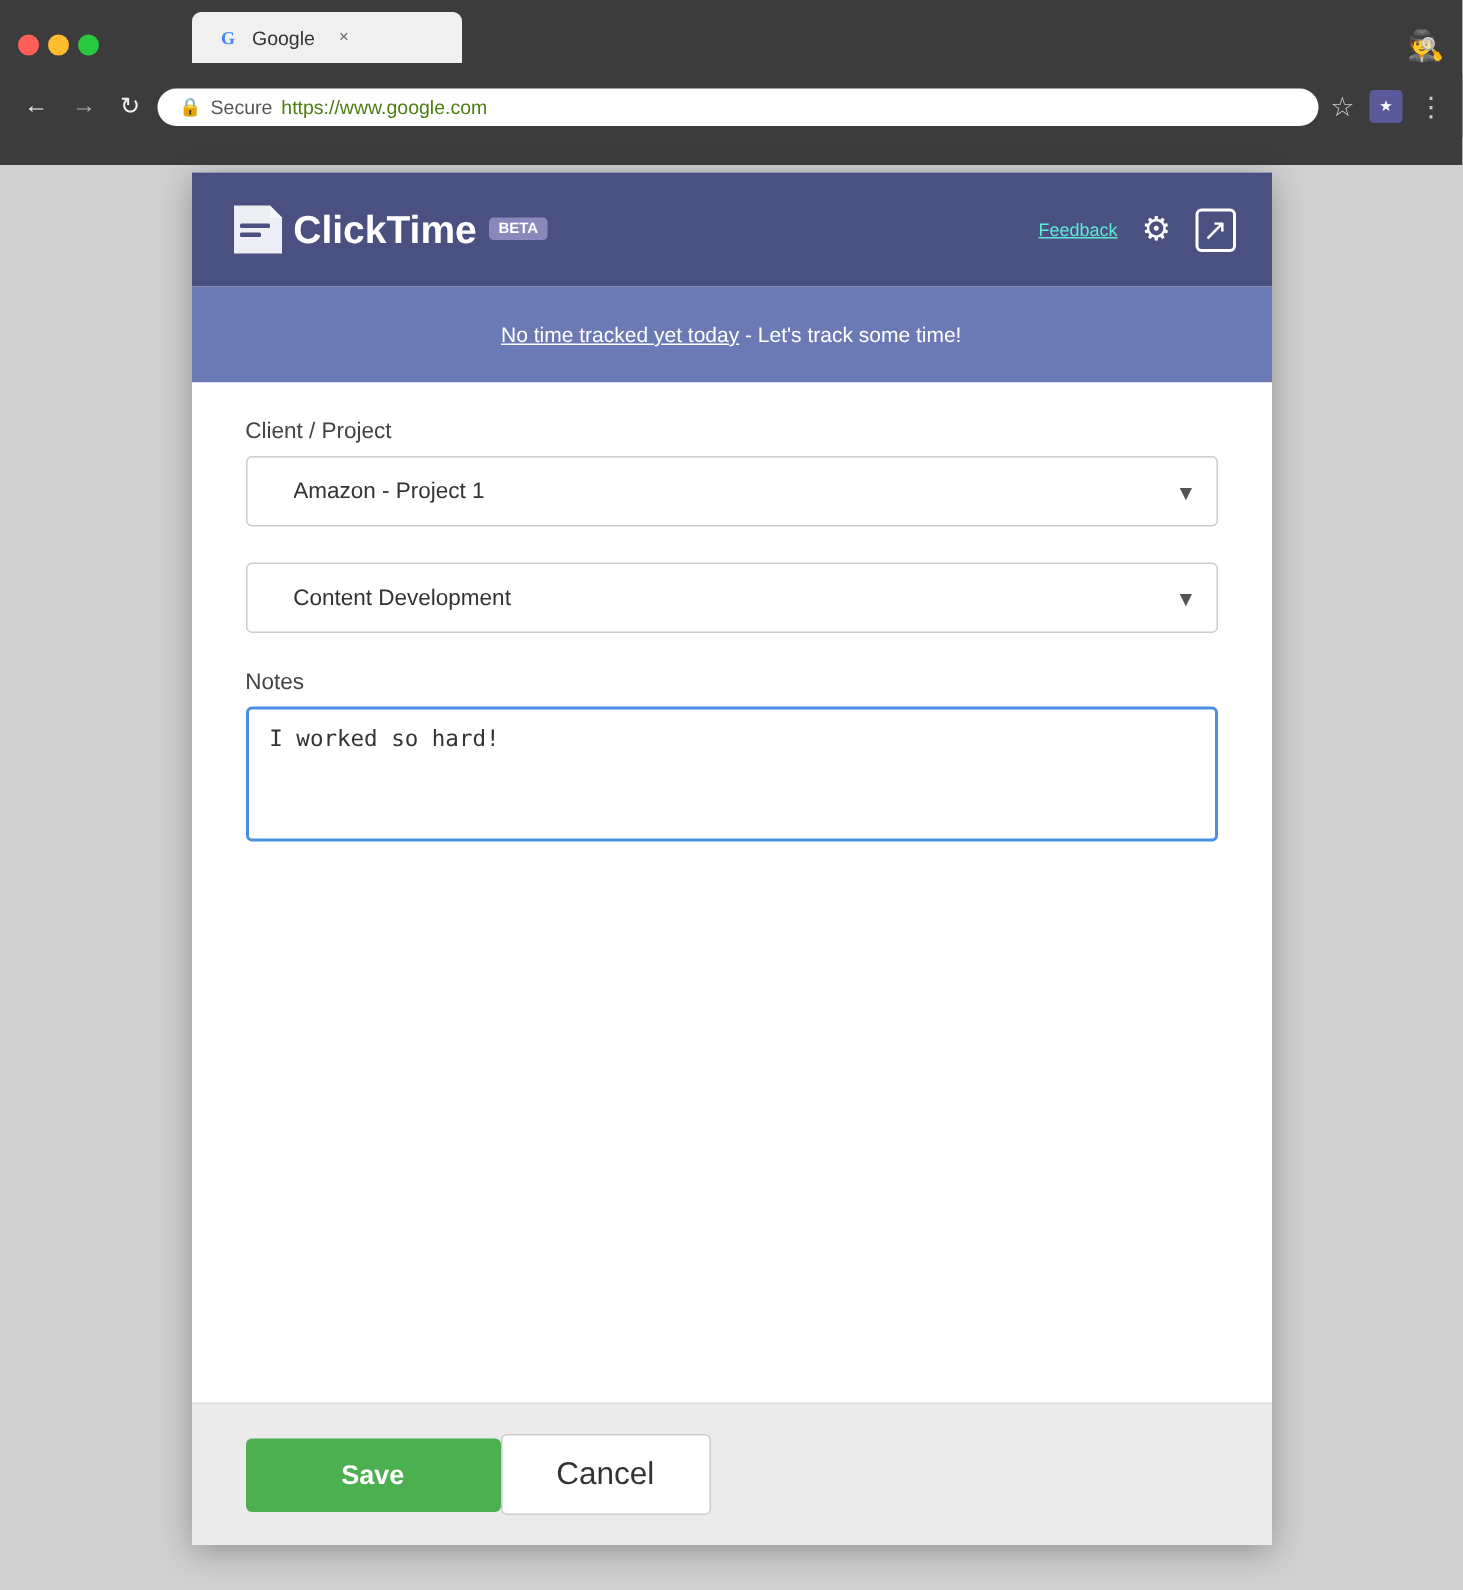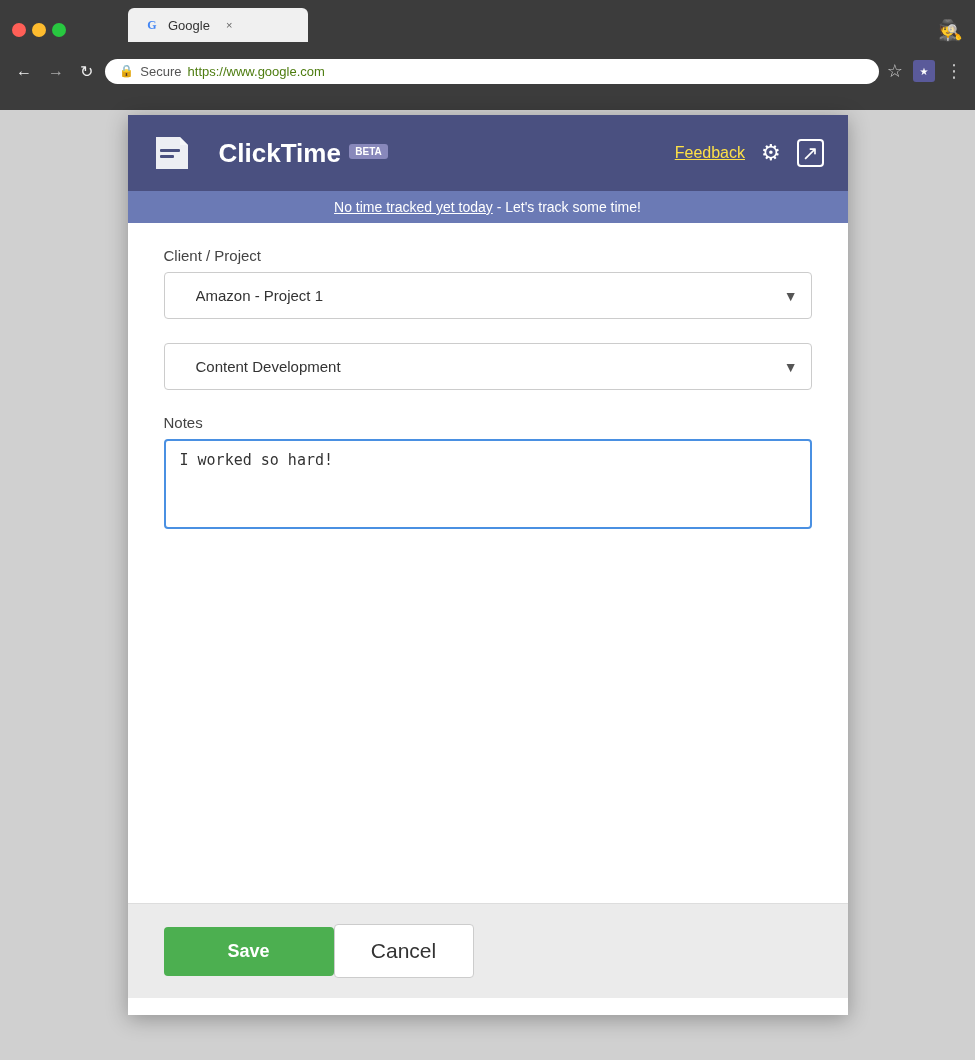--- a/index.html
+++ b/index.html
@@ -163,21 +163,21 @@
       background: #4a5080;
       padding: 18px 24px;
       display: flex;
       align-items: center;
       justify-content: space-between;
     }
 
     .logo-area {
       display: flex;
       align-items: center;
-      gap: 27px;
+      gap: 4px;
     }
 
     .logo-icon {
       width: 40px;
       height: 40px;
     }
 
     .logo-text {
       color: white;
       font-size: 26px;
@@ -196,43 +196,43 @@
       vertical-align: super;
     }
 
     .header-actions {
       display: flex;
       align-items: center;
       gap: 16px;
     }
 
     .feedback-link {
-      color: #fde047;
+      color: #5eead4;
       text-decoration: underline;
-      font-size: 16px;
+      font-size: 12px;
       cursor: pointer;
       text-align: center;
     }
 
     .gear-icon {
       color: white;
       font-size: 22px;
       cursor: pointer;
     }
 
     .external-icon {
       color: white;
       font-size: 22px;
       cursor: pointer;
     }
 
     
     .banner {
       background: #6b7ab5;
-      padding: 8px 24px;
+      padding: 24px 24px;
       text-align: center;
       color: white;
       font-size: 14px;
     }
 
     .banner-link {
       text-decoration: underline;
       color: white;
     }
 

